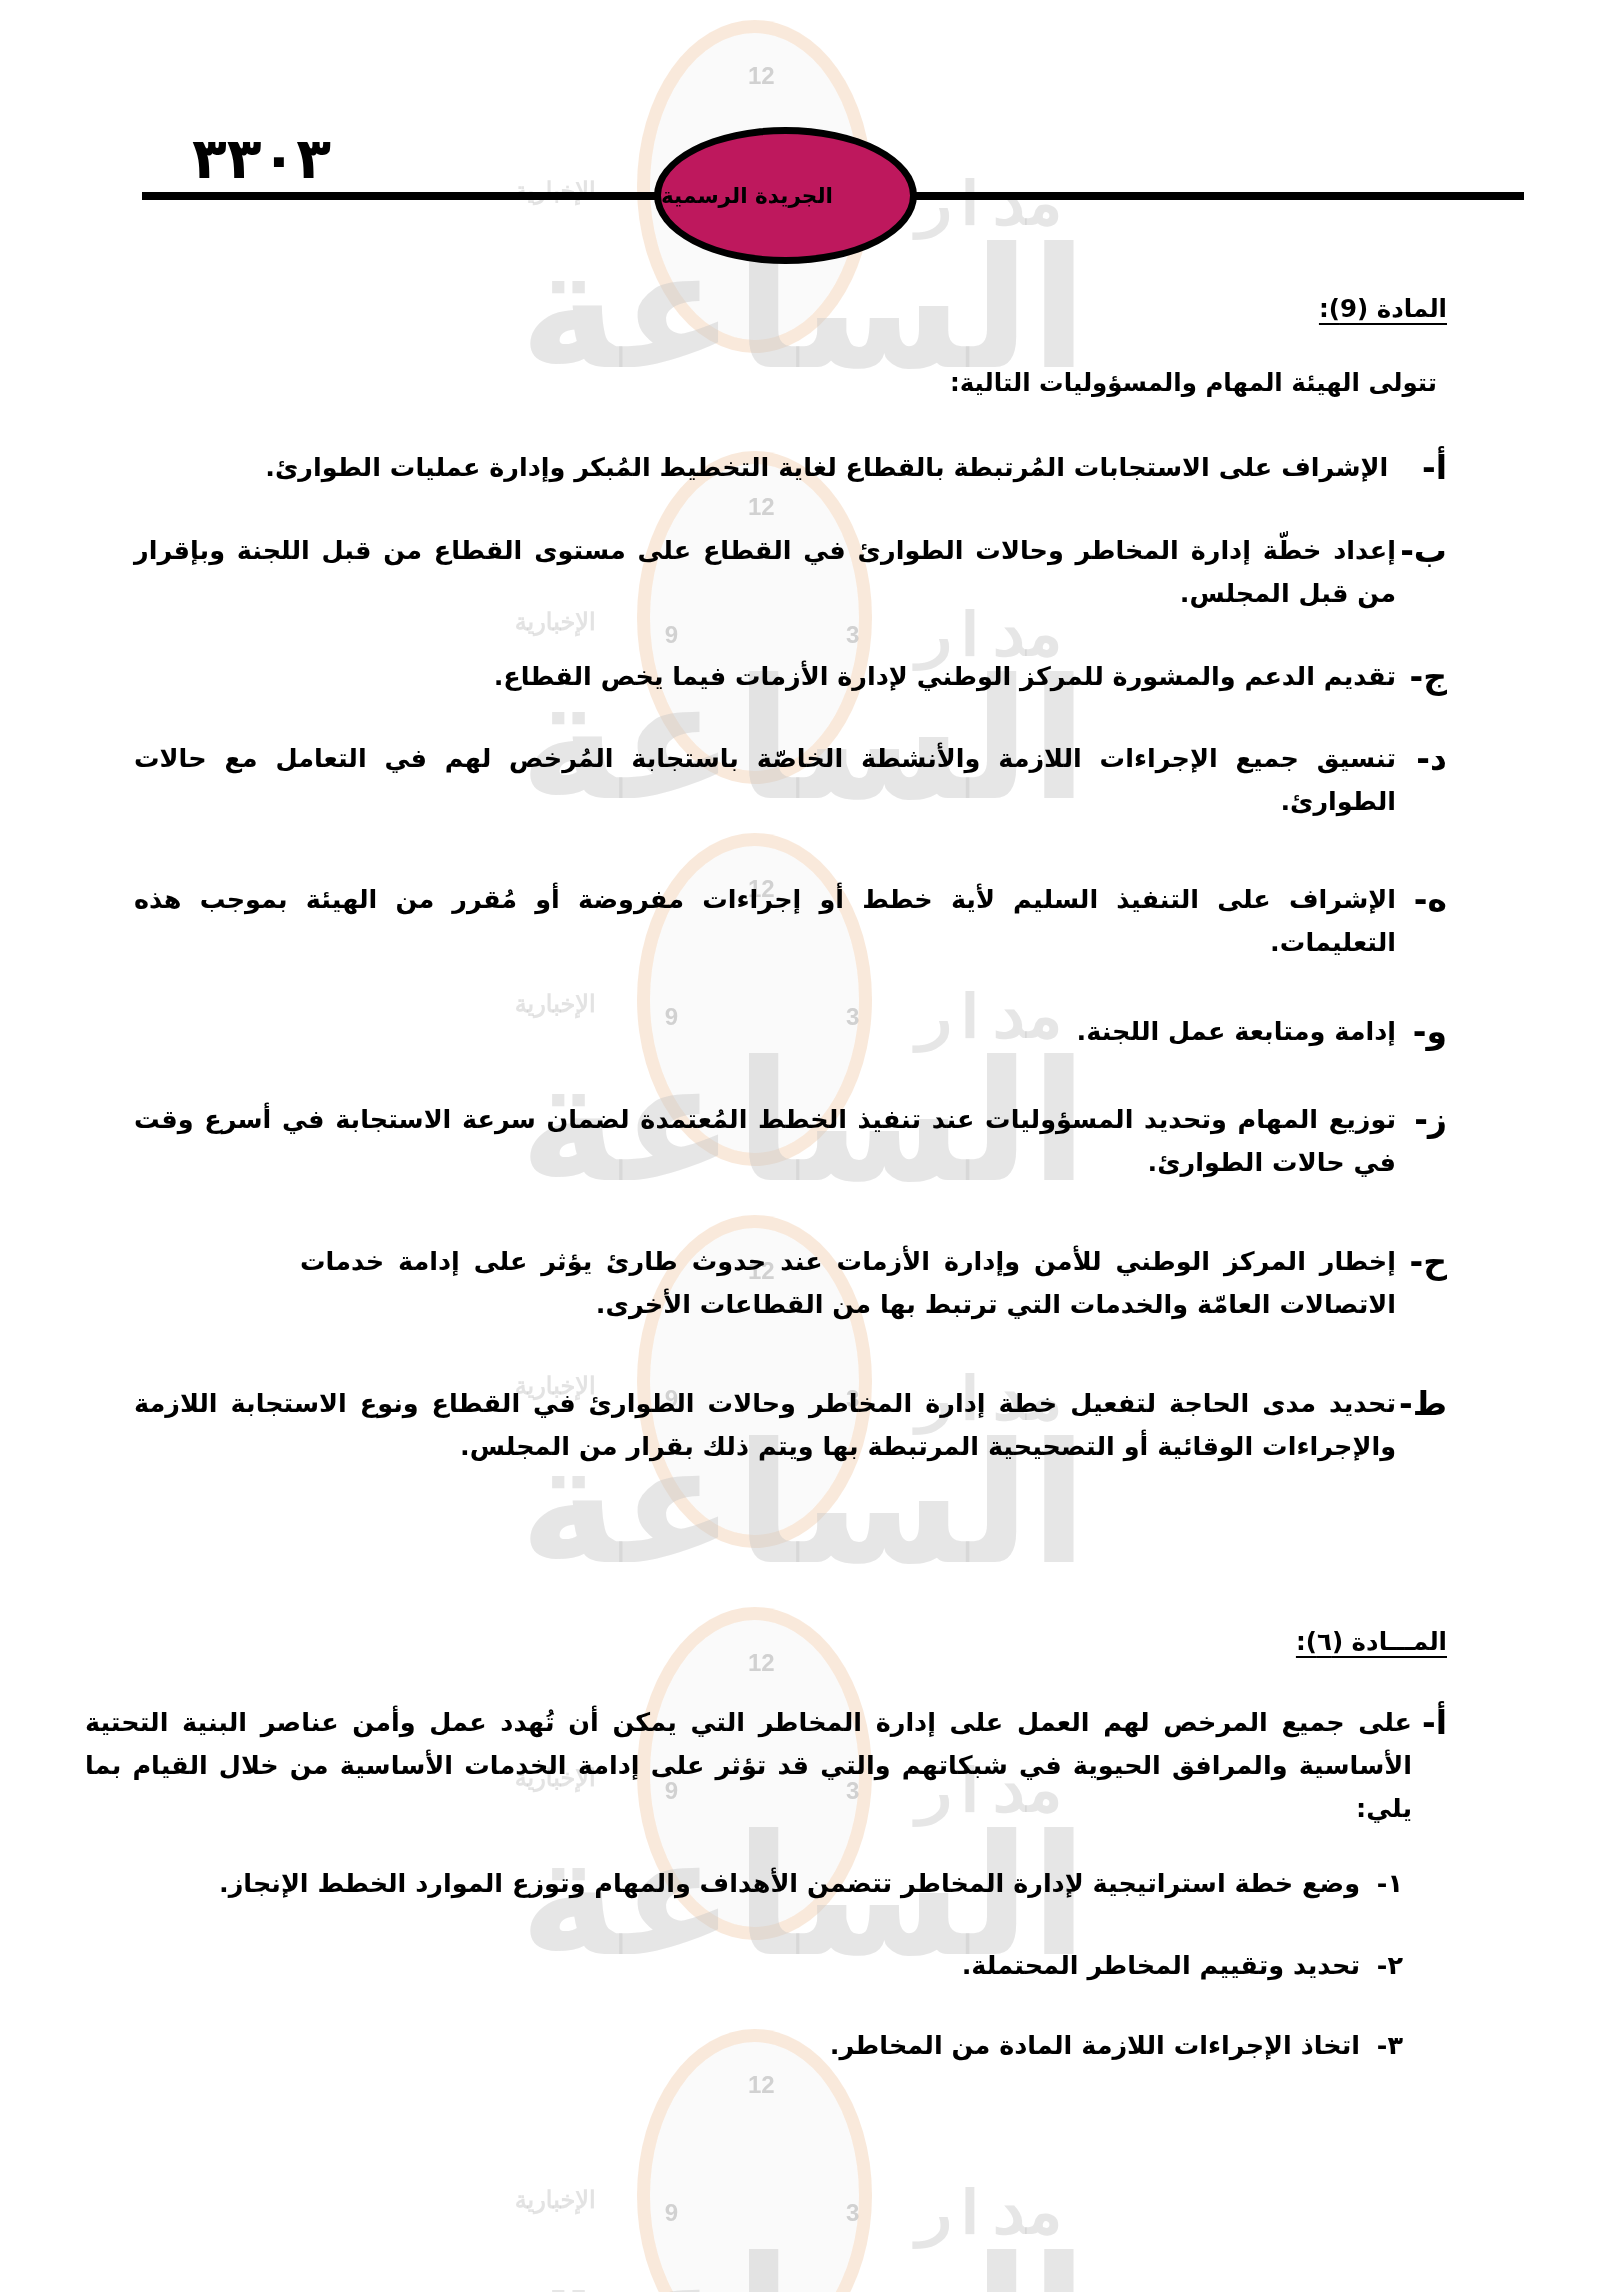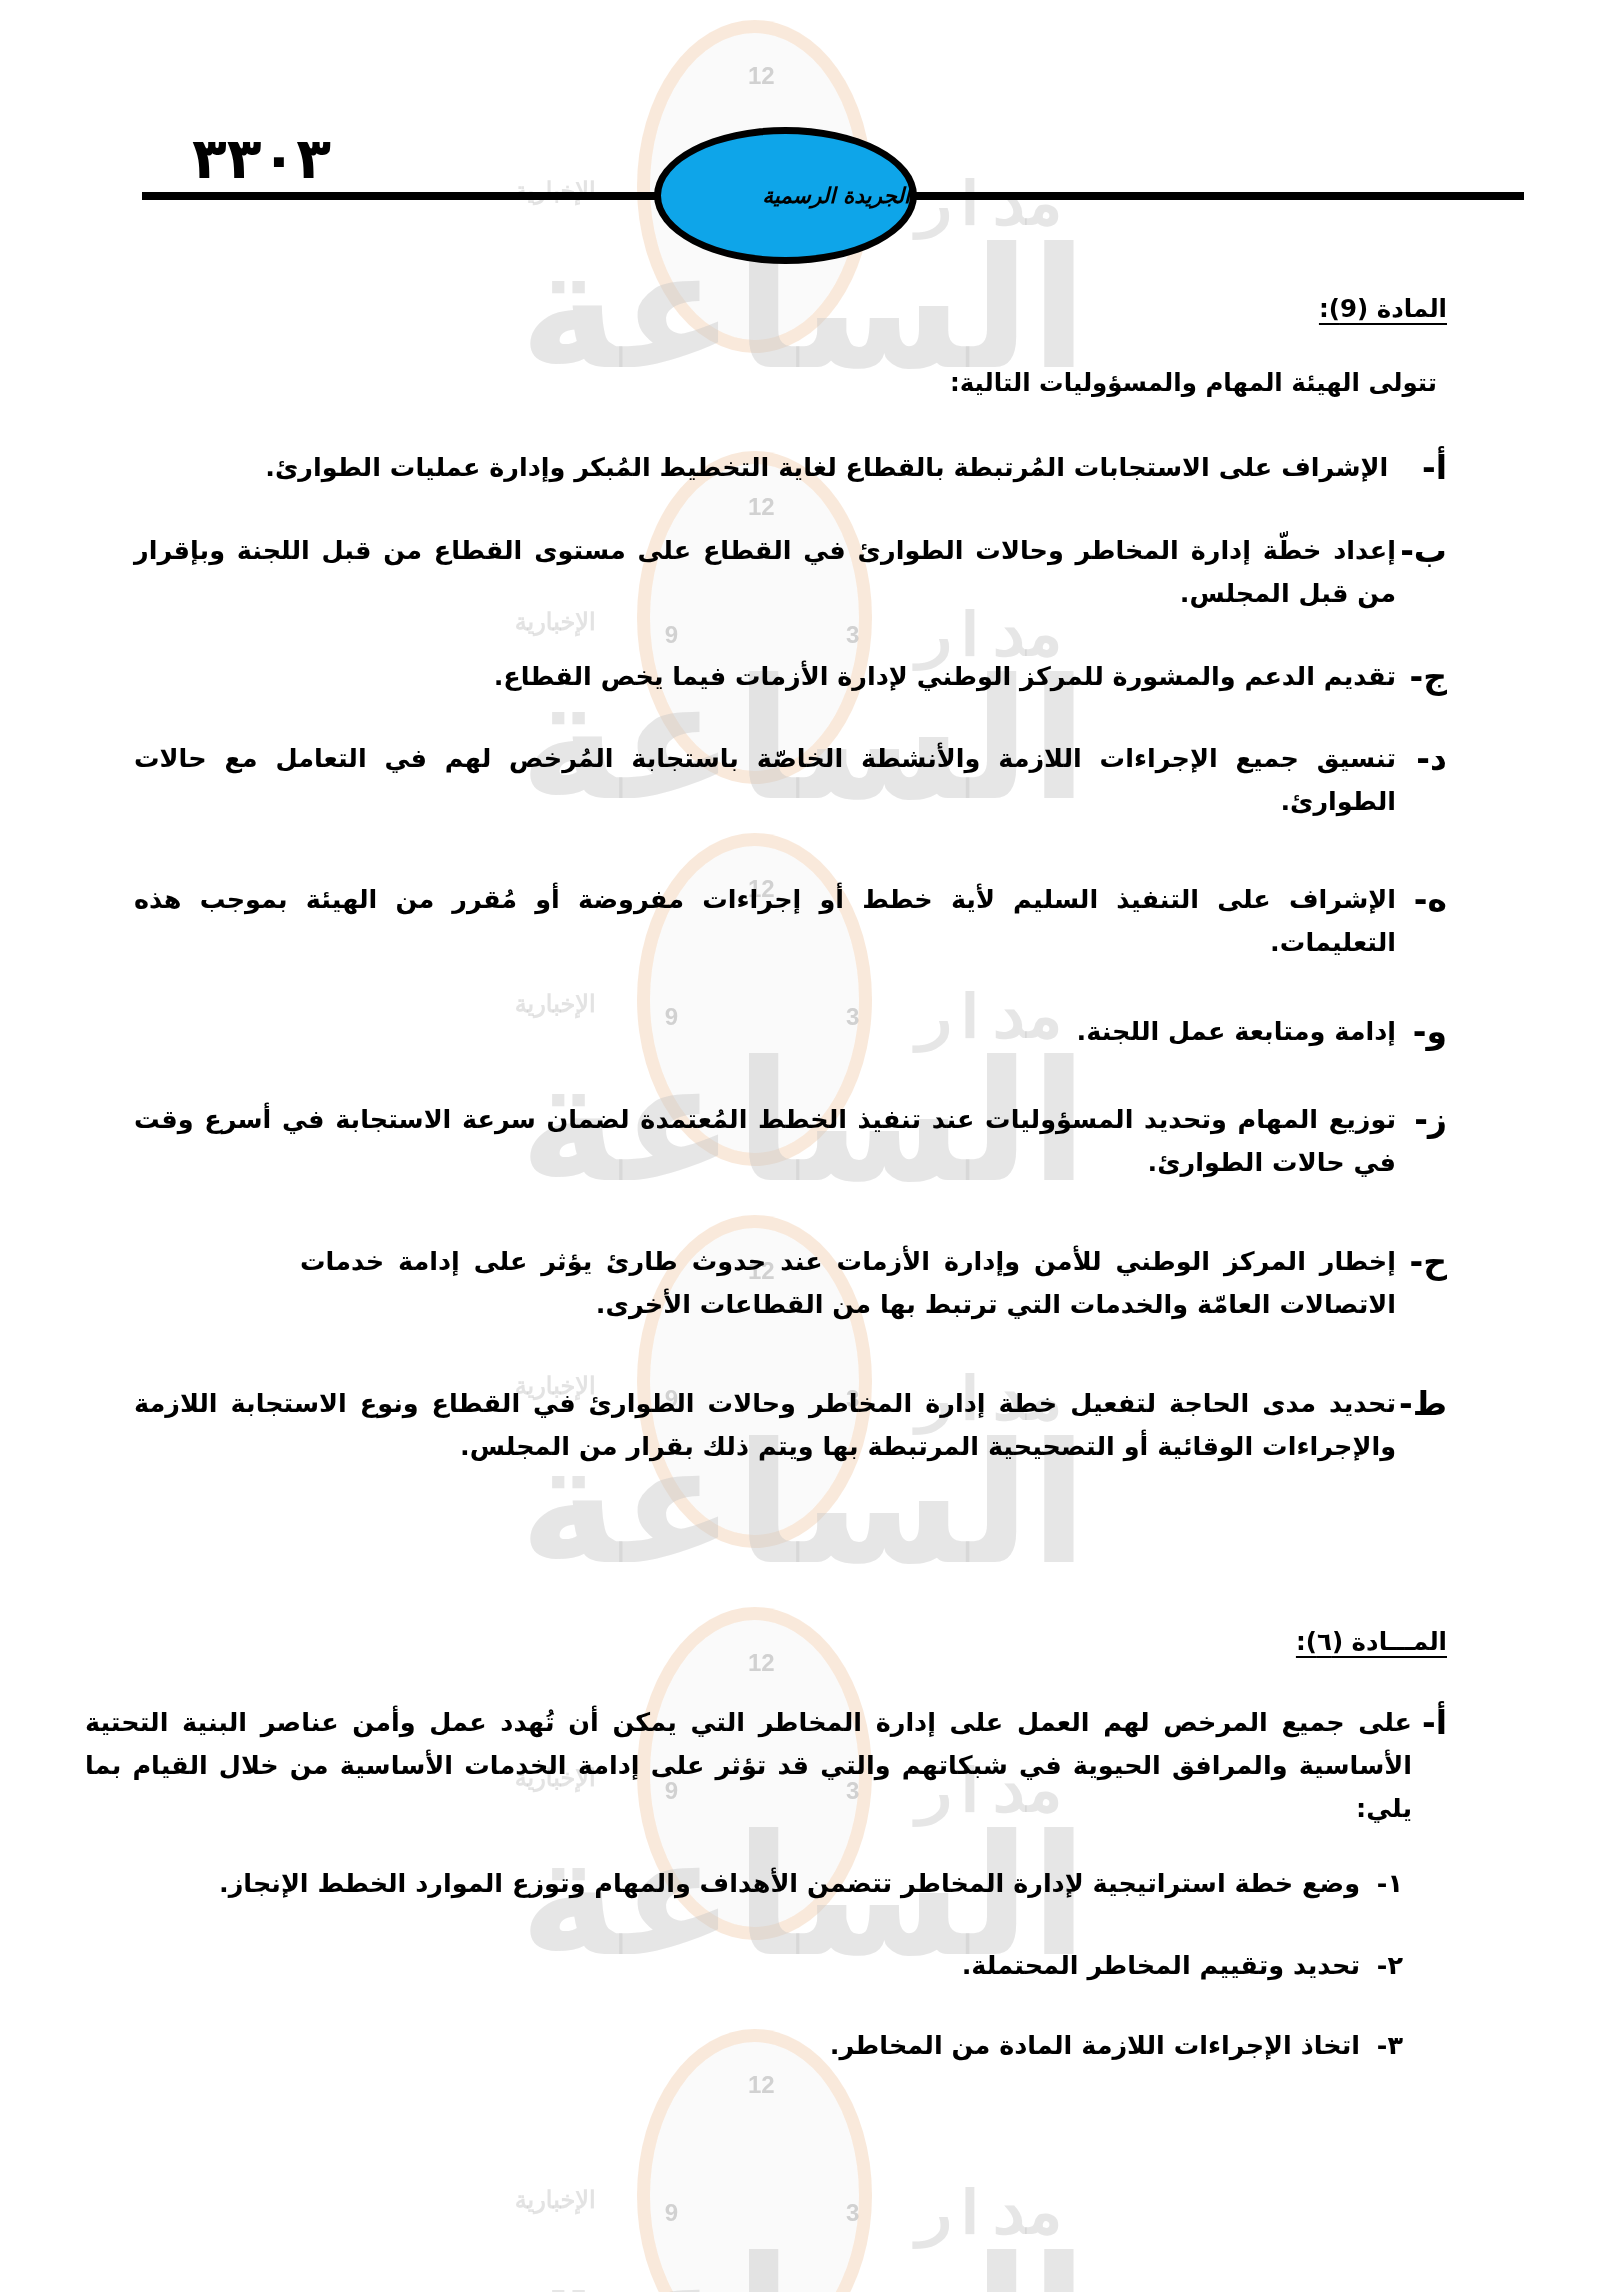--- a/index.html
+++ b/index.html
@@ -18,22 +18,22 @@
   .wm .madar { position: absolute; left: 414px; top: 147px; font-family: Liberation Mono, monospace; font-size: 62px; font-weight: bold; color: rgba(200,200,200,0.45); direction: rtl; }
   .wm .ikh { position: absolute; left: 14.7px; top: 157px; font-family: Liberation Serif, serif; font-size: 24px; font-weight: bold; color: rgba(200,200,200,0.5); direction: rtl; }
 
   .page-number {
     position: absolute; left: 192px; top: 125px; font-size: 57px; font-weight: bold;
     font-family: "DejaVu Sans", sans-serif; letter-spacing: 2px; direction: rtl;
   }
   .header-rule { position: absolute; left: 142px; top: 192px; width: 1382px; height: 7.8px; background: #000; }
   .header-oval {
     position: absolute; left: 654px; top: 127px; width: 263px; height: 137px; border-radius: 50%;
-    border: 7.8px solid #000; background: #0ea5e9; box-sizing: border-box;
-    display: flex; align-items: center; justify-content: flex-end; font-style: italic;
+    border: 7.8px solid #000; background: #be185d; box-sizing: border-box;
+    display: flex; align-items: center; justify-content: flex-start;
   }
   .header-oval span { font-size: 21.6px; font-weight: bold; direction: rtl; }
 
   .content { position: absolute; right: 174px; width: 1313px; direction: rtl; text-align: right; }
   .article-title { font-weight: bold; font-size: 24.5px; text-decoration: underline; text-underline-offset: 5.9px; }
   .intro { font-weight: bold; font-size: 24.5px; margin-left: 44px; }
   .item { position: absolute; right: 0; width: 1313px; direction: rtl; font-weight: bold; font-size: 25.5px; line-height: 43px; display: flex; }
   .item .label { flex: 0 0 auto; width: 51px; font-size: 33px; }
   .item .text { flex: 1 1 auto; text-align: justify; text-align-last: right; }
 </style>

